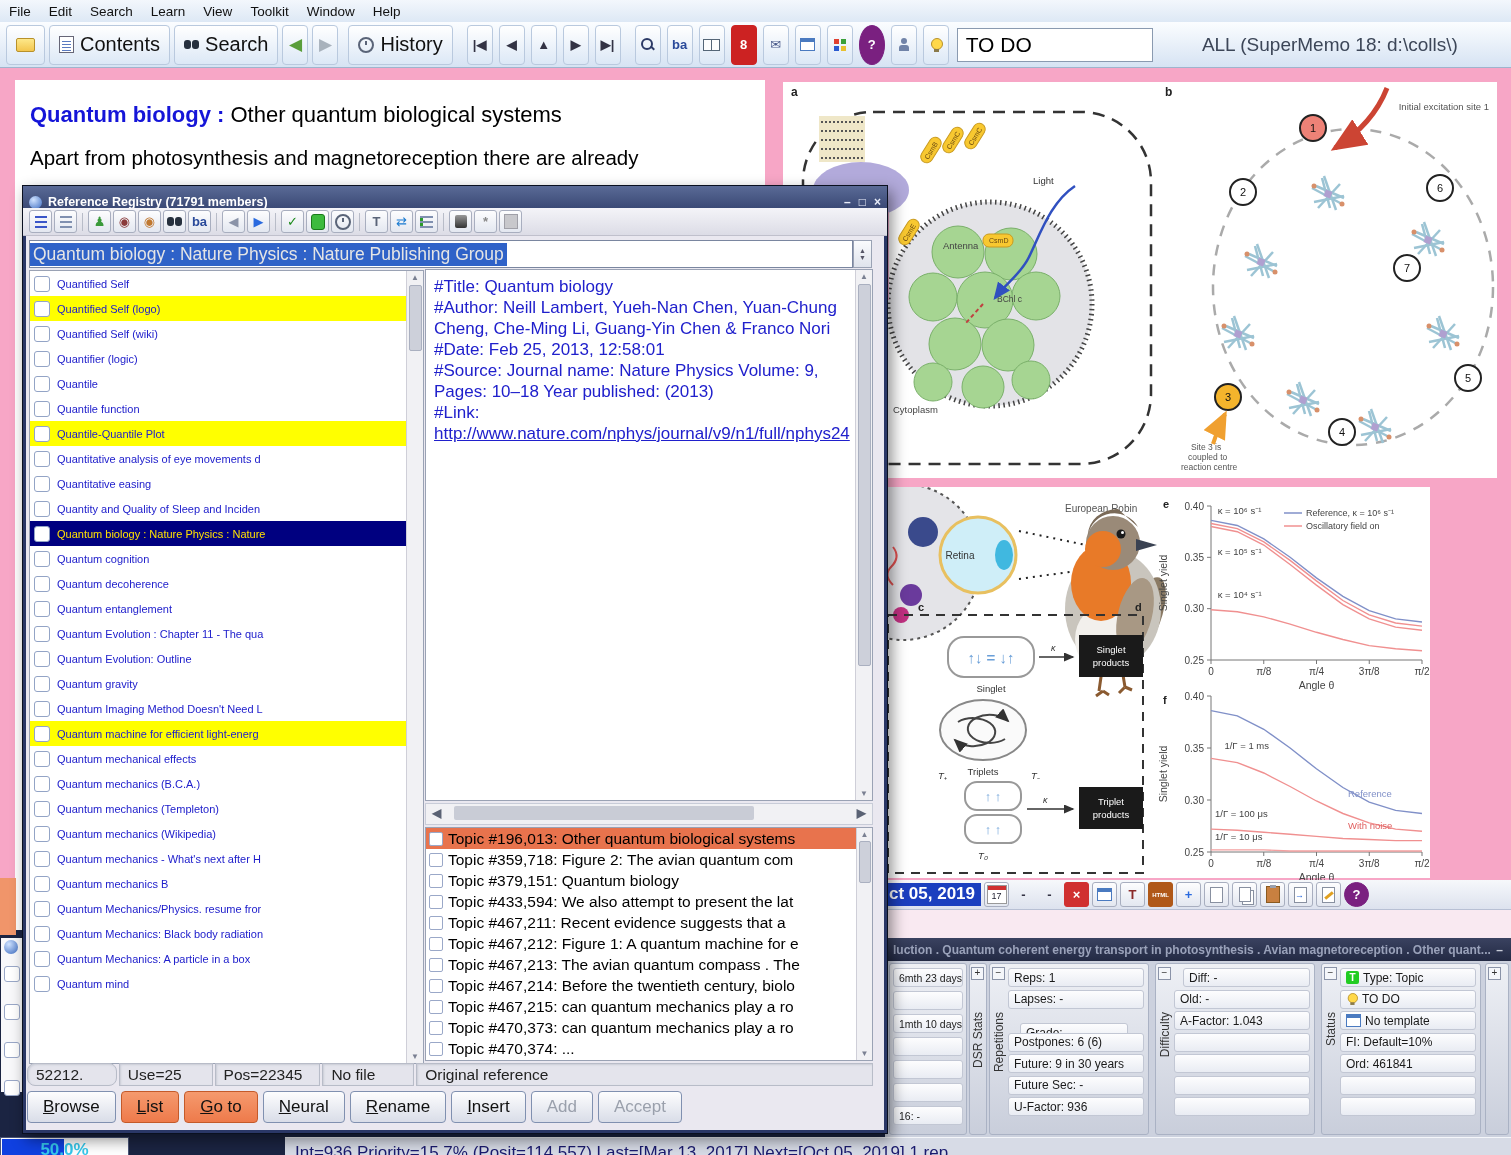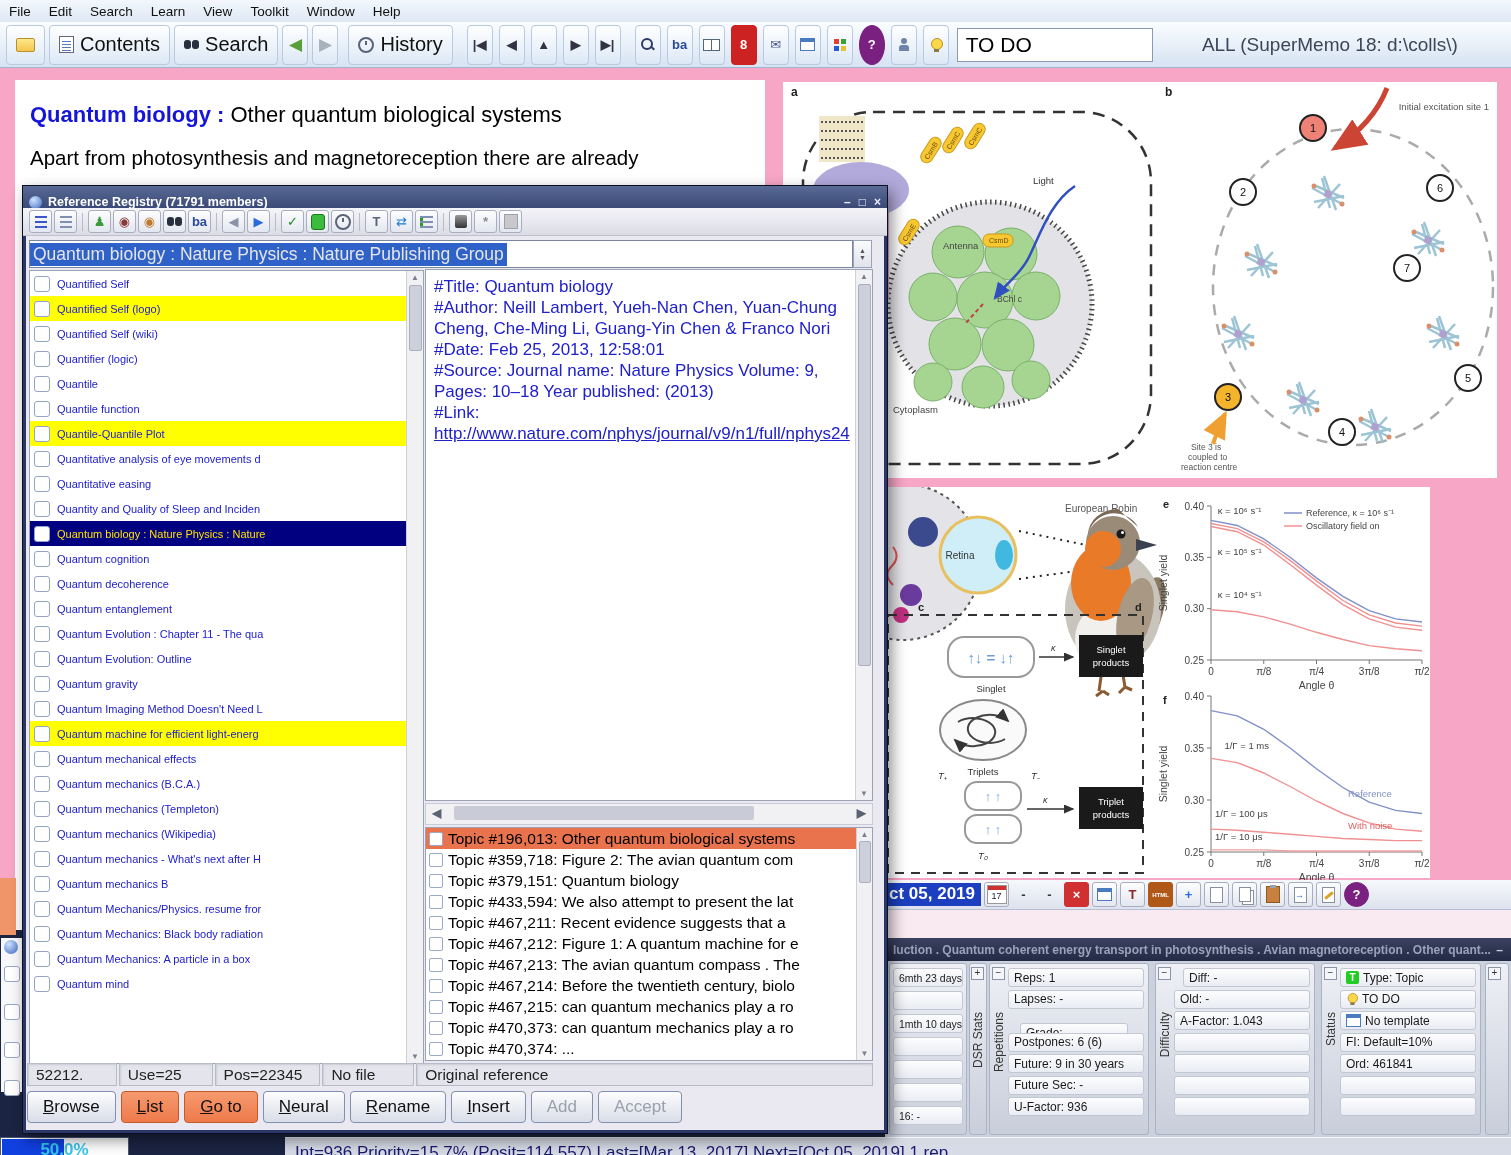--- a/index.html
+++ b/index.html
@@ -952,21 +952,21 @@
           <span class="cb"></span>
           <span class="lt">Topic #470,374: ...</span>
         </div>
         <div class="vsb" style="width:15px">
         <span class="ar" style="top:2px">▲</span>
           <span class="ar" style="bottom:2px">▼</span>
         <span class="th" style="top:13px;height:40px;width:10px"></span>
       </div>
       </div>
     <div class="statusrow" id="dlgstatus">
-        <div class="seg" style="width: 90px;">52212.</div>
+        <div class="seg" style="width: 90px; border-radius: 8px;">52212.</div>
         <div class="seg" style="width: 94px;">Use=25</div>
         <div class="seg" style="width: 106px;">Pos=22345</div>
         <div class="seg" style="width: 92px;">No file</div>
         <div class="seg" style="width: 458px;">Original reference</div>
       </div>
     <div class="btnrow" id="dlgbuttons">
         <div class="dbtn"><u>B</u>rowse</div>
         <div class="dbtn accent"><u>L</u>ist</div>
         <div class="dbtn accent"><u>G</u>o to</div>
         <div class="dbtn"><u>N</u>eural</div>

